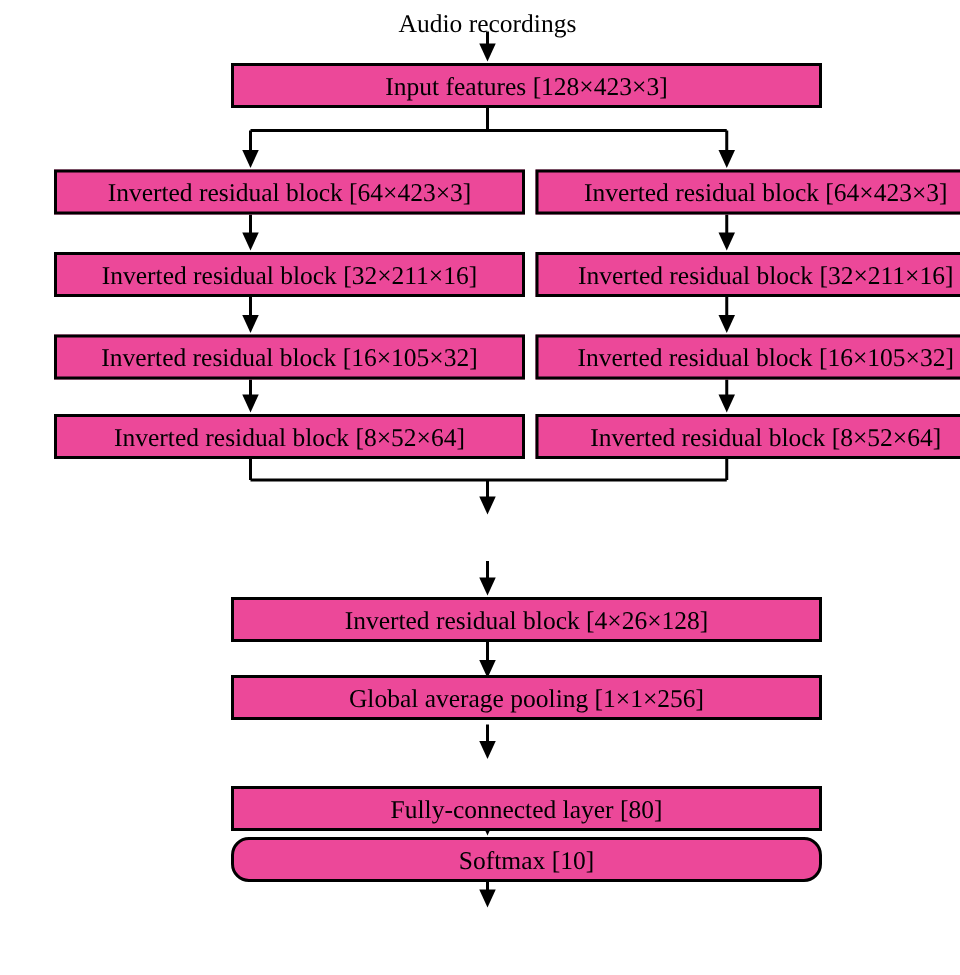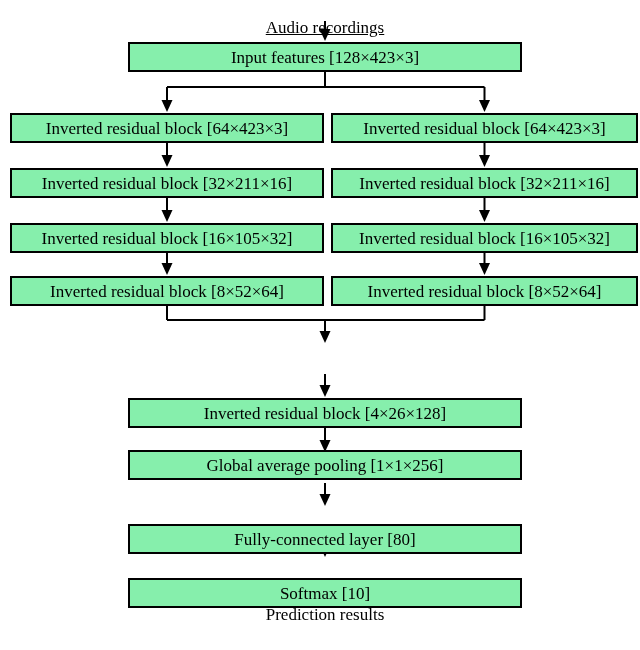--- a/index.html
+++ b/index.html
@@ -30,27 +30,28 @@
   }
   .connector-layer polygon {
     fill: #000000;
     stroke: none;
   }
   .box {
     position: absolute;
     height: 30px;
     box-sizing: border-box;
     border: 2px solid #000000;
-    background: #86efac;
+    background: #ec4899;
     display: flex;
     align-items: center;
     justify-content: center;
     font-size: 17px;
     line-height: 1;
     white-space: nowrap;
+    margin-left: 26px;
   }
   .box.center-col { left: 128px; width: 394px; }
   .box.left-col   { left: 10px;  width: 314px; }
   .box.right-col  { left: 331px; width: 307px; }
   .flow-label {
     position: absolute;
     left: 128px;
     width: 394px;
     text-align: center;
     font-size: 17px;
@@ -134,38 +135,37 @@
     <g>
       <path d="M325,537 V546"></path>
       <polygon points="325,557 319.5,545 330.5,545"></polygon>
     </g>
     <g>
       <path d="M325,588 V595"></path>
       <polygon points="325,605 319.5,593 330.5,593"></polygon>
     </g>
   </svg>
 
-  <div class="flow-label" style="top:18px;text-decoration:underline;">Audio recordings</div>
+  <div class="flow-label" style="top:6px;">Audio recordings</div>
 
   <div class="box center-col" style="top:42px;">Input features [128×423×3]</div>
 
   <div class="box left-col" style="top:113px;">Inverted residual block [64×423×3]</div>
   <div class="box left-col" style="top:168px;">Inverted residual block [32×211×16]</div>
   <div class="box left-col" style="top:223px;">Inverted residual block [16×105×32]</div>
   <div class="box left-col" style="top:276px;">Inverted residual block [8×52×64]</div>
 
   <div class="box right-col" style="top:113px;">Inverted residual block [64×423×3]</div>
   <div class="box right-col" style="top:168px;">Inverted residual block [32×211×16]</div>
   <div class="box right-col" style="top:223px;">Inverted residual block [16×105×32]</div>
   <div class="box right-col" style="top:276px;">Inverted residual block [8×52×64]</div>
 
   <div class="box center-col" style="top:398px;">Inverted residual block [4×26×128]</div>
   <div class="box center-col" style="top:450px;">Global average pooling [1×1×256]</div>
   <div class="box center-col" style="top:524px;">Fully-connected layer [80]</div>
-  <div class="box center-col" style="top:578px;">Softmax [10]</div>
+  <div class="box center-col" style="top:558px;border-radius:12px;">Softmax [10]</div>
 
-  <div class="flow-label" style="top:605px;">Prediction results</div>
 
   <div class="caption">
     <span>Fig. 2: </span><span class="caption-italic">Framework of our model.</span>
   </div>
 
 </div>
 
 </body></html>

